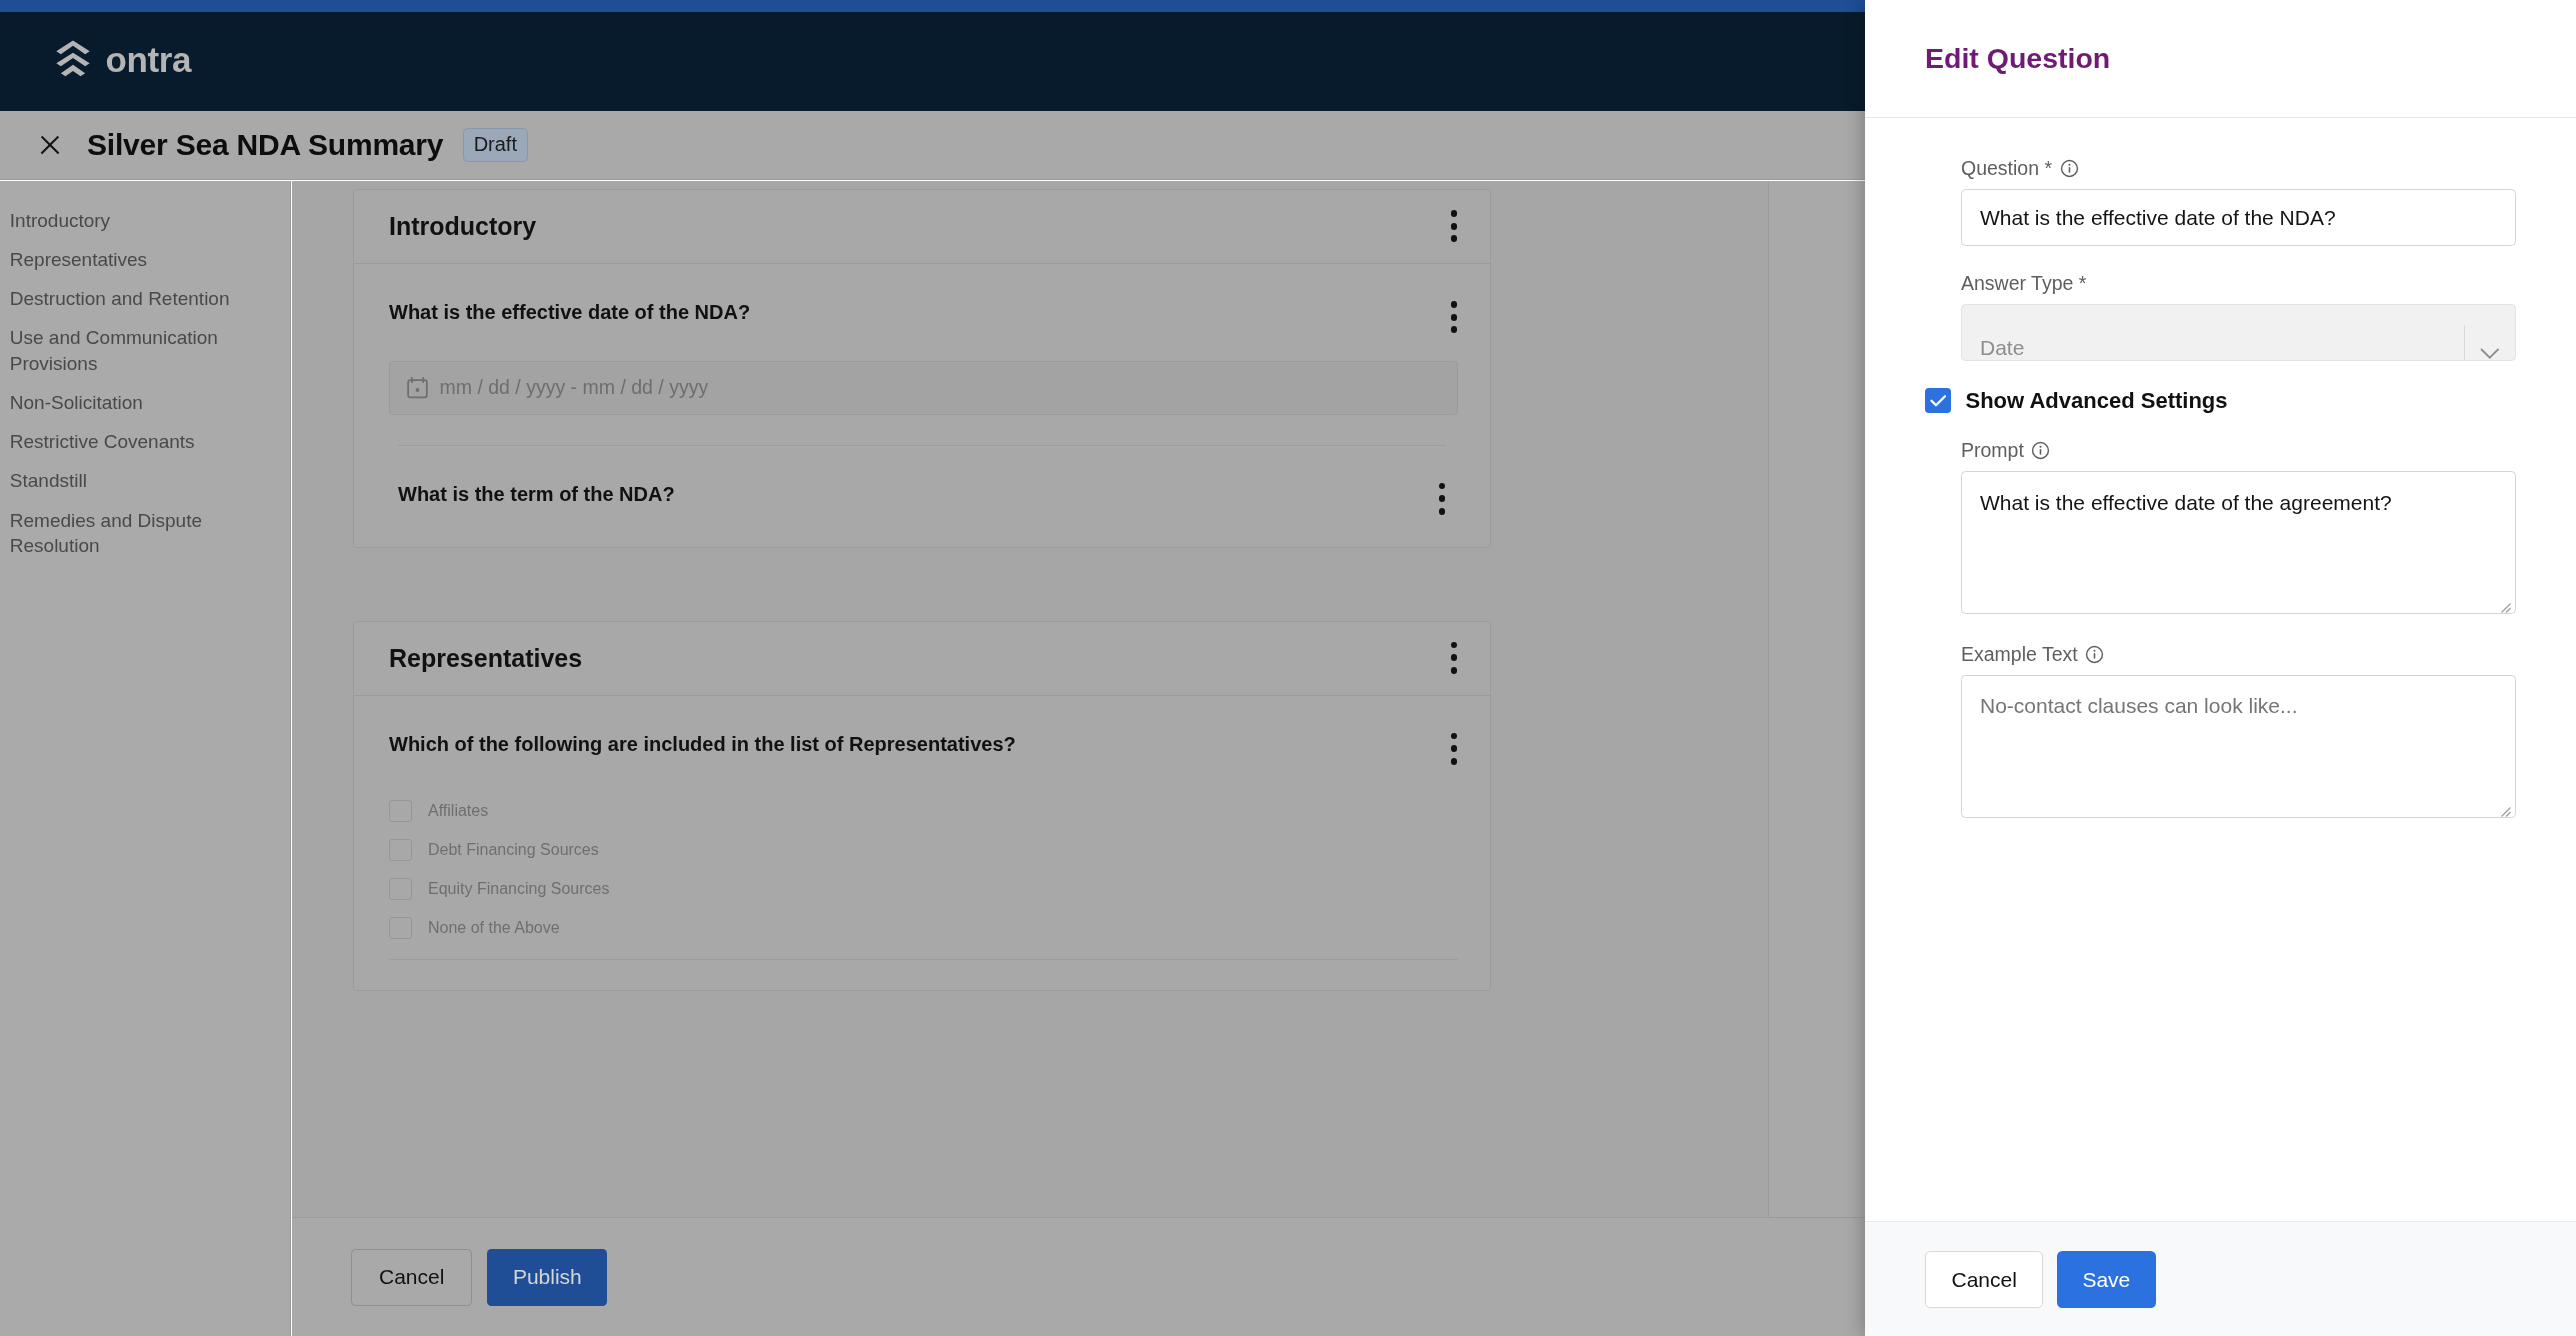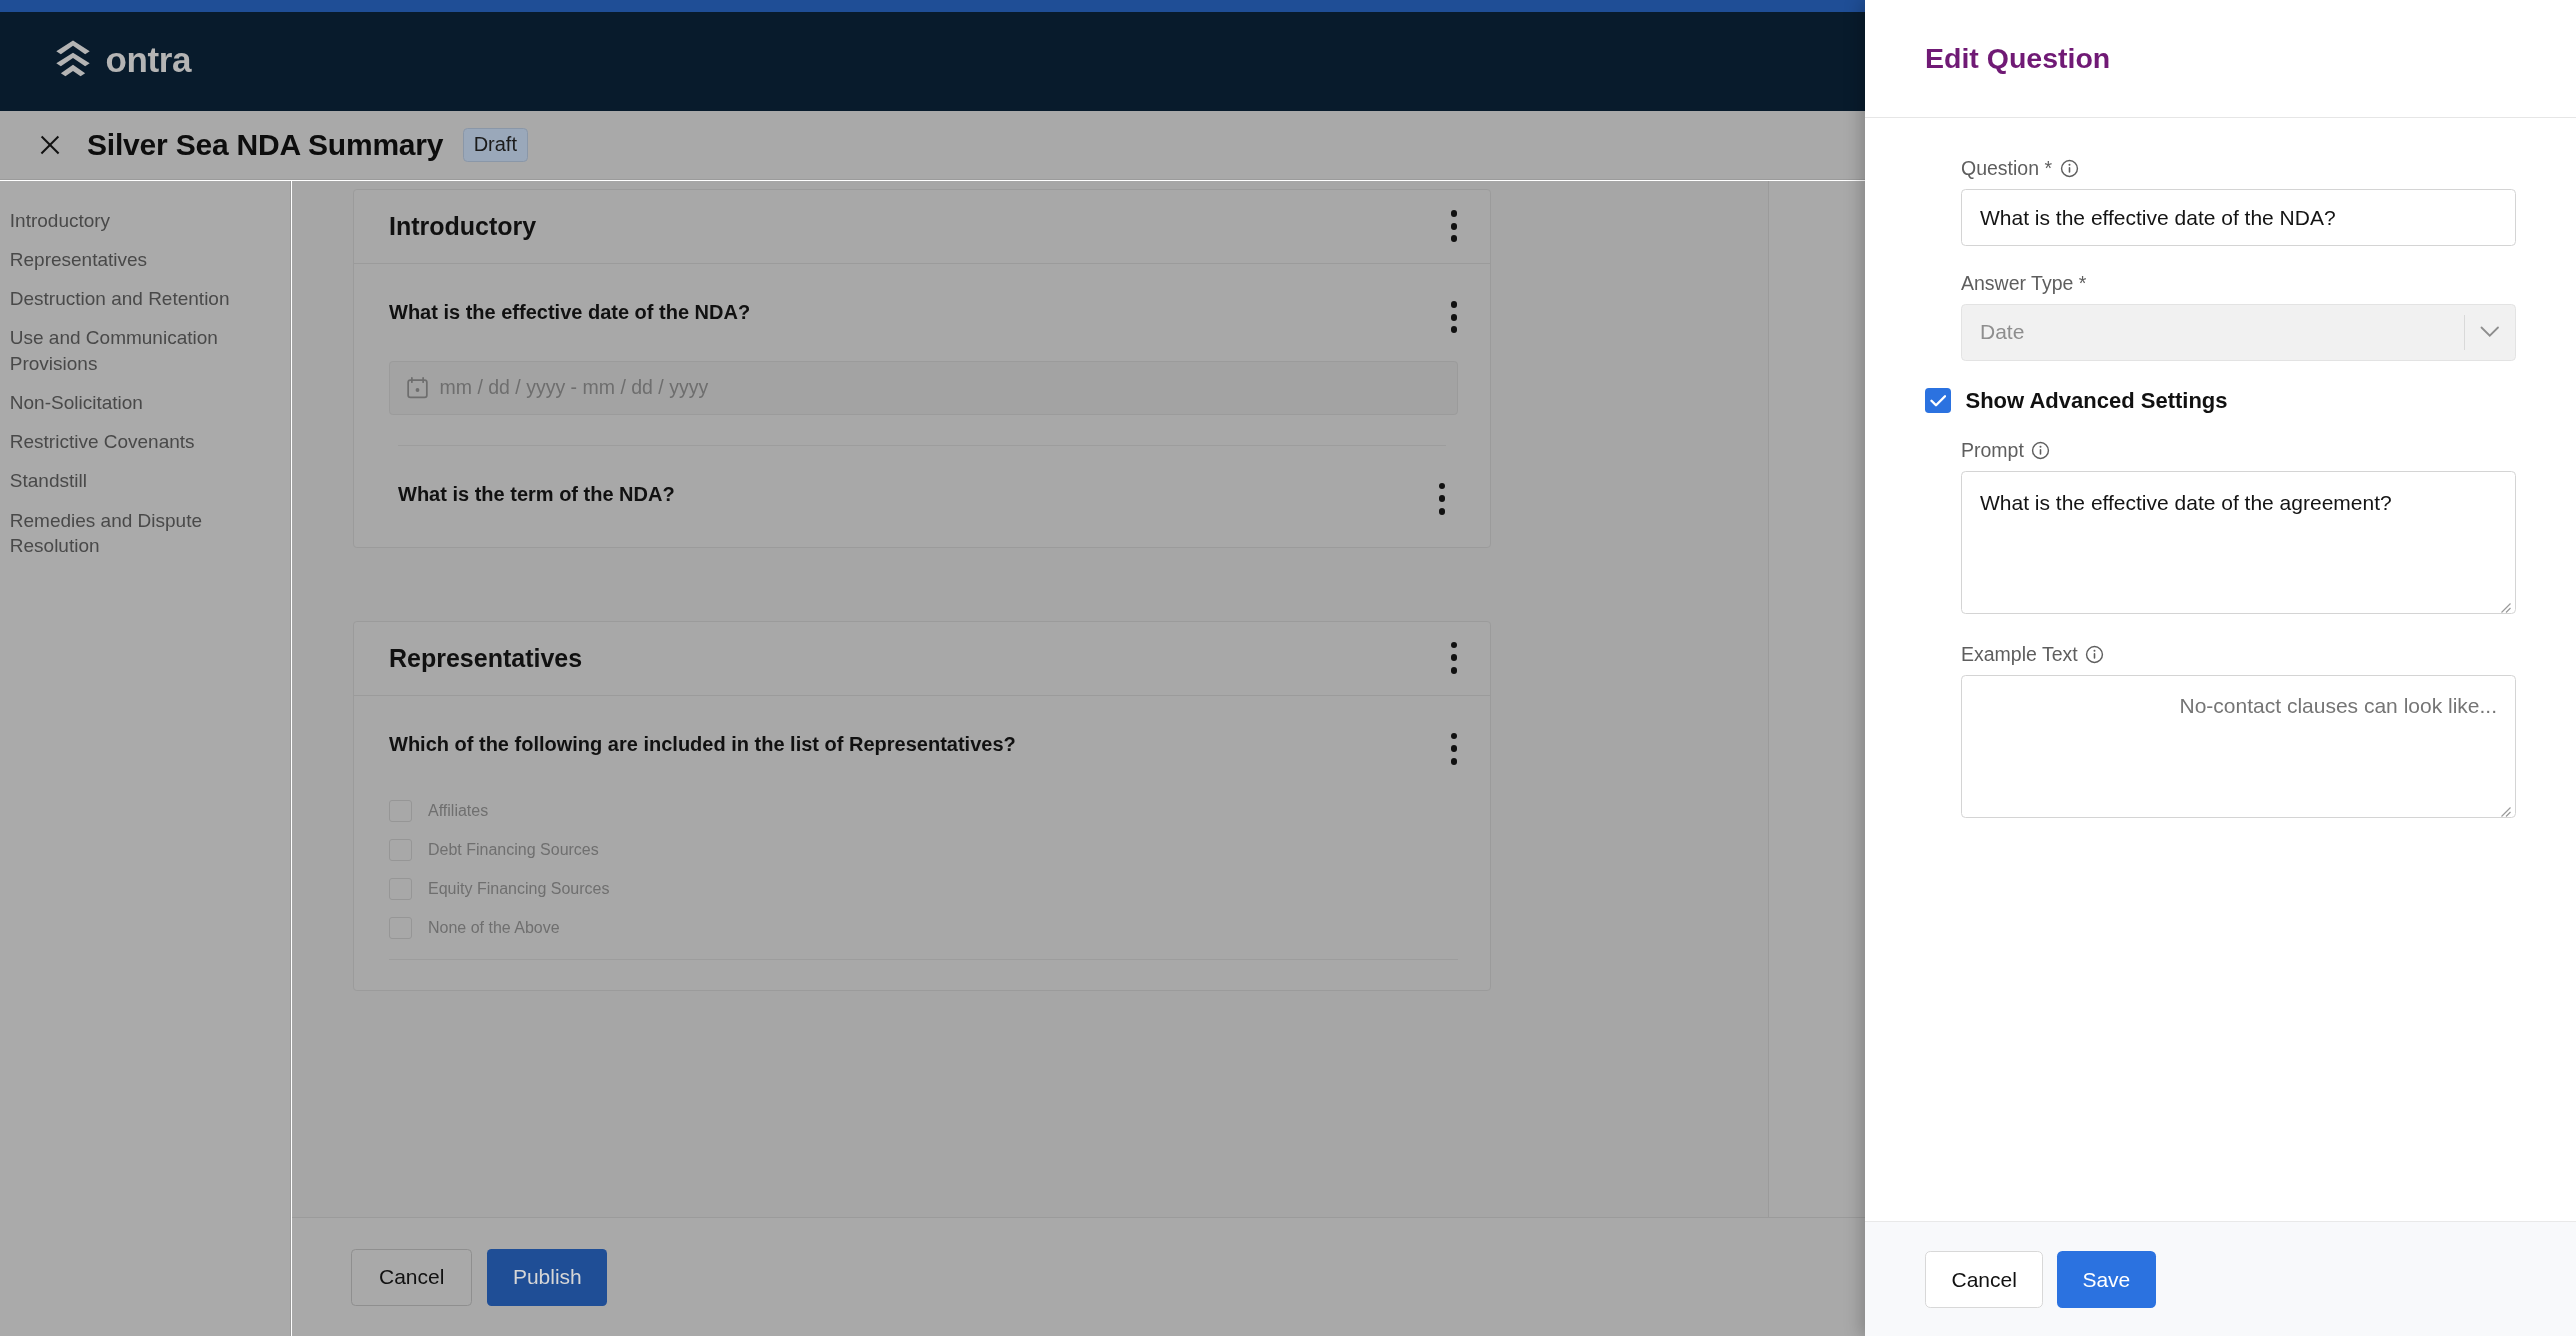--- a/index.html
+++ b/index.html
@@ -226,41 +226,41 @@
   .text-input {
     width: 100%; height: 57px;
     border: 0.8px solid #d4d4d4; border-radius: 4.5px;
     background: #fff; font-size: 21px; color: #141414;
     padding: 0 18px; font-family: "Liberation Sans", sans-serif;
   }
   .select-box {
     width: 100%; height: 57px;
     border: 0.8px solid #e3e3e3; border-radius: 4.5px;
     background: #f1f1f1;
-    display: flex; align-items: center; justify-content: space-between;
+    display: flex; align-items: flex-end; justify-content: space-between;
   }
   .select-box .val { font-size: 21px; color: #8e8e8e; padding-left: 18px; }
   .select-box .divider { width: 0.8px; height: 35px; background: #d9d9d9; margin-left:auto; }
   .select-box .chev2 { width: 50px; display:flex; align-items:center; justify-content:center; }
 
   .adv-row { display: flex; align-items: center; gap: 15px; margin: 27px 0 25.5px 0; cursor: pointer; }
   .adv-check {
     width: 25.5px; height: 25.5px; border-radius: 3.8px; background: #2b72e0;
     display:flex; align-items:center; justify-content:center; flex:none;
   }
   .adv-label { font-size: 22px; font-weight: 600; color: #111; }
 
   .textarea {
     width: 100%; height: 143px;
     border: 0.8px solid #d4d4d4; border-radius: 4.5px;
     background: #fff; font-size: 21px; color: #141414;
     padding: 16.5px 18px; resize: none;
     font-family: "Liberation Sans", sans-serif; line-height: 1.3;
   }
-  .textarea.ph-style { color: #7e7e7e; text-align: right; }
+  .textarea.ph-style { color: #7e7e7e; }
   .ta-wrap { position: relative; }
   .ta-grip { position: absolute; right: 4.5px; bottom: 3px; width: 15px; height: 15px; }
 
   .drawer-foot {
     height: 116px; flex: none;
     border-top: 0.8px solid #e9e9e9;
     background: #f8f9fb;
     display: flex; align-items: center; gap: 13.5px;
     padding-left: 60px;
   }

